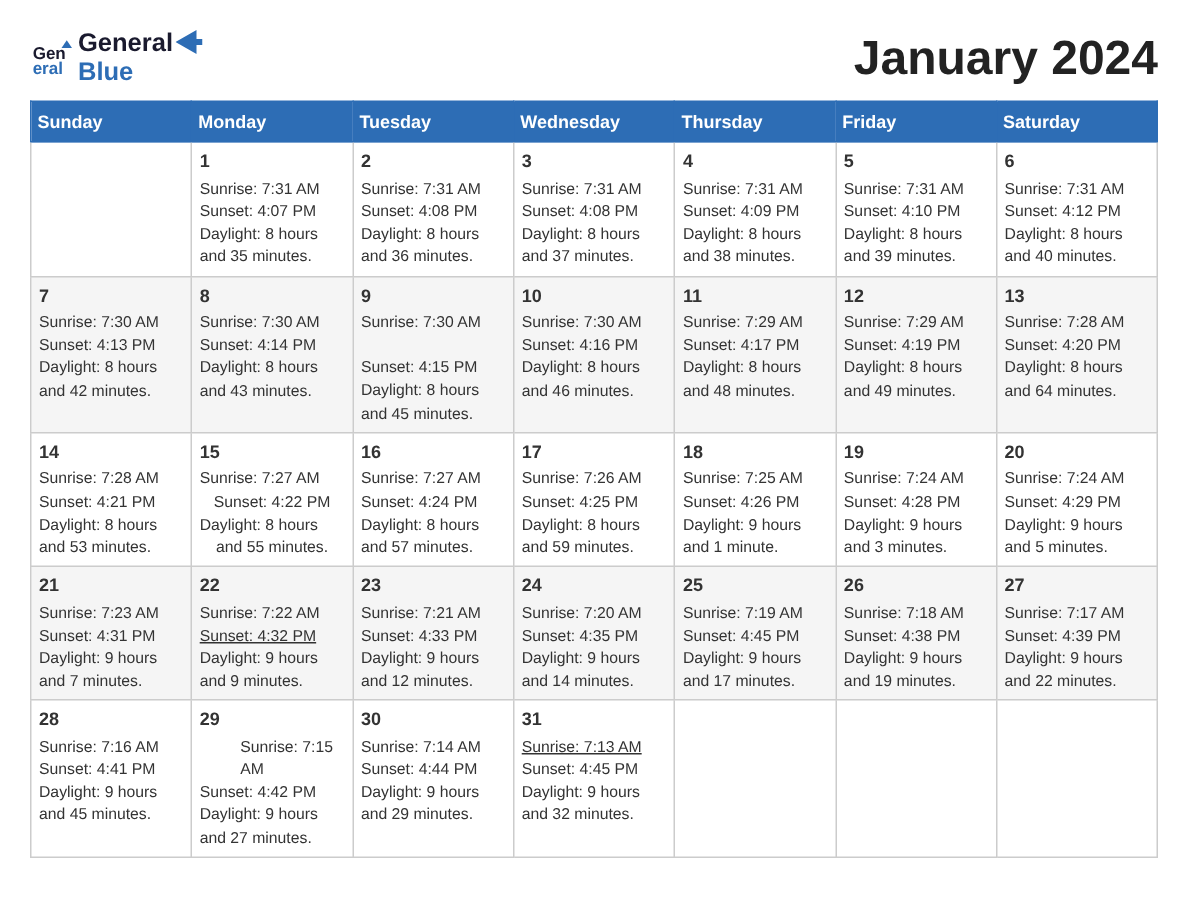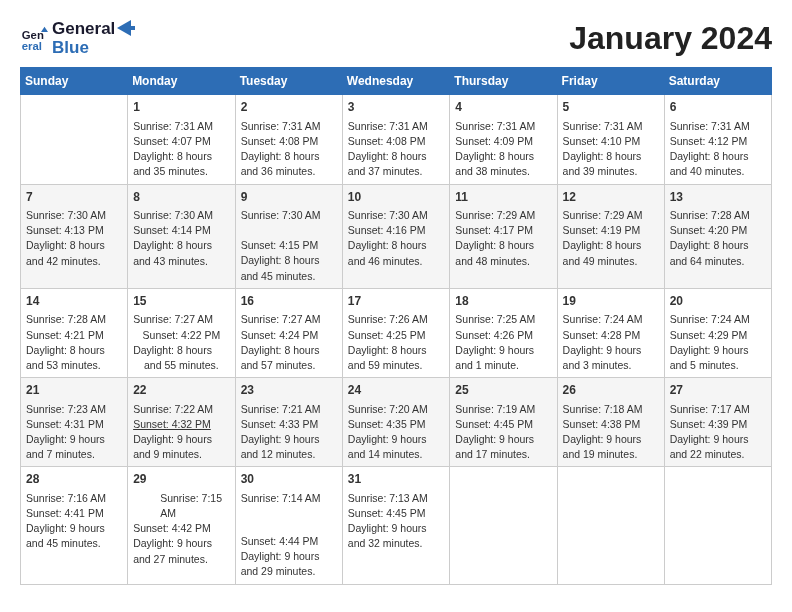--- a/index.html
+++ b/index.html
@@ -325,27 +325,27 @@
         <td>
           <span class="day-number">29</span>
           <span style="display: block; margin-left: 27px;">Sunrise: 7:15 AM</span>
           <span style="display: block;">Sunset: 4:42 PM</span>
           <span style="display: block;">Daylight: 9 hours</span>
           <span style="display: block;">and 27 minutes.</span>
         </td>
         <td>
           <span class="day-number">30</span>
           <span style="display: block;">Sunrise: 7:14 AM</span>
-          <span style="display: block; margin-top: 28px;">Sunset: 4:44 PM</span>
+          <span style="display: block;">Sunset: 4:44 PM</span>
           <span style="display: block;">Daylight: 9 hours</span>
           <span style="display: block;">and 29 minutes.</span>
         </td>
         <td>
           <span class="day-number">31</span>
-          <span style="display: block;">Sunrise: 7:13 AM</span>
+          <span style="display: block; text-decoration: underline;">Sunrise: 7:13 AM</span>
           <span style="display: block;">Sunset: 4:45 PM</span>
           <span style="display: block;">Daylight: 9 hours</span>
           <span style="display: block;">and 32 minutes.</span>
         </td>
         <td class="empty-cell"></td>
         <td class="empty-cell"></td>
         <td class="empty-cell"></td>
       </tr>
     </tbody>
 </table>

